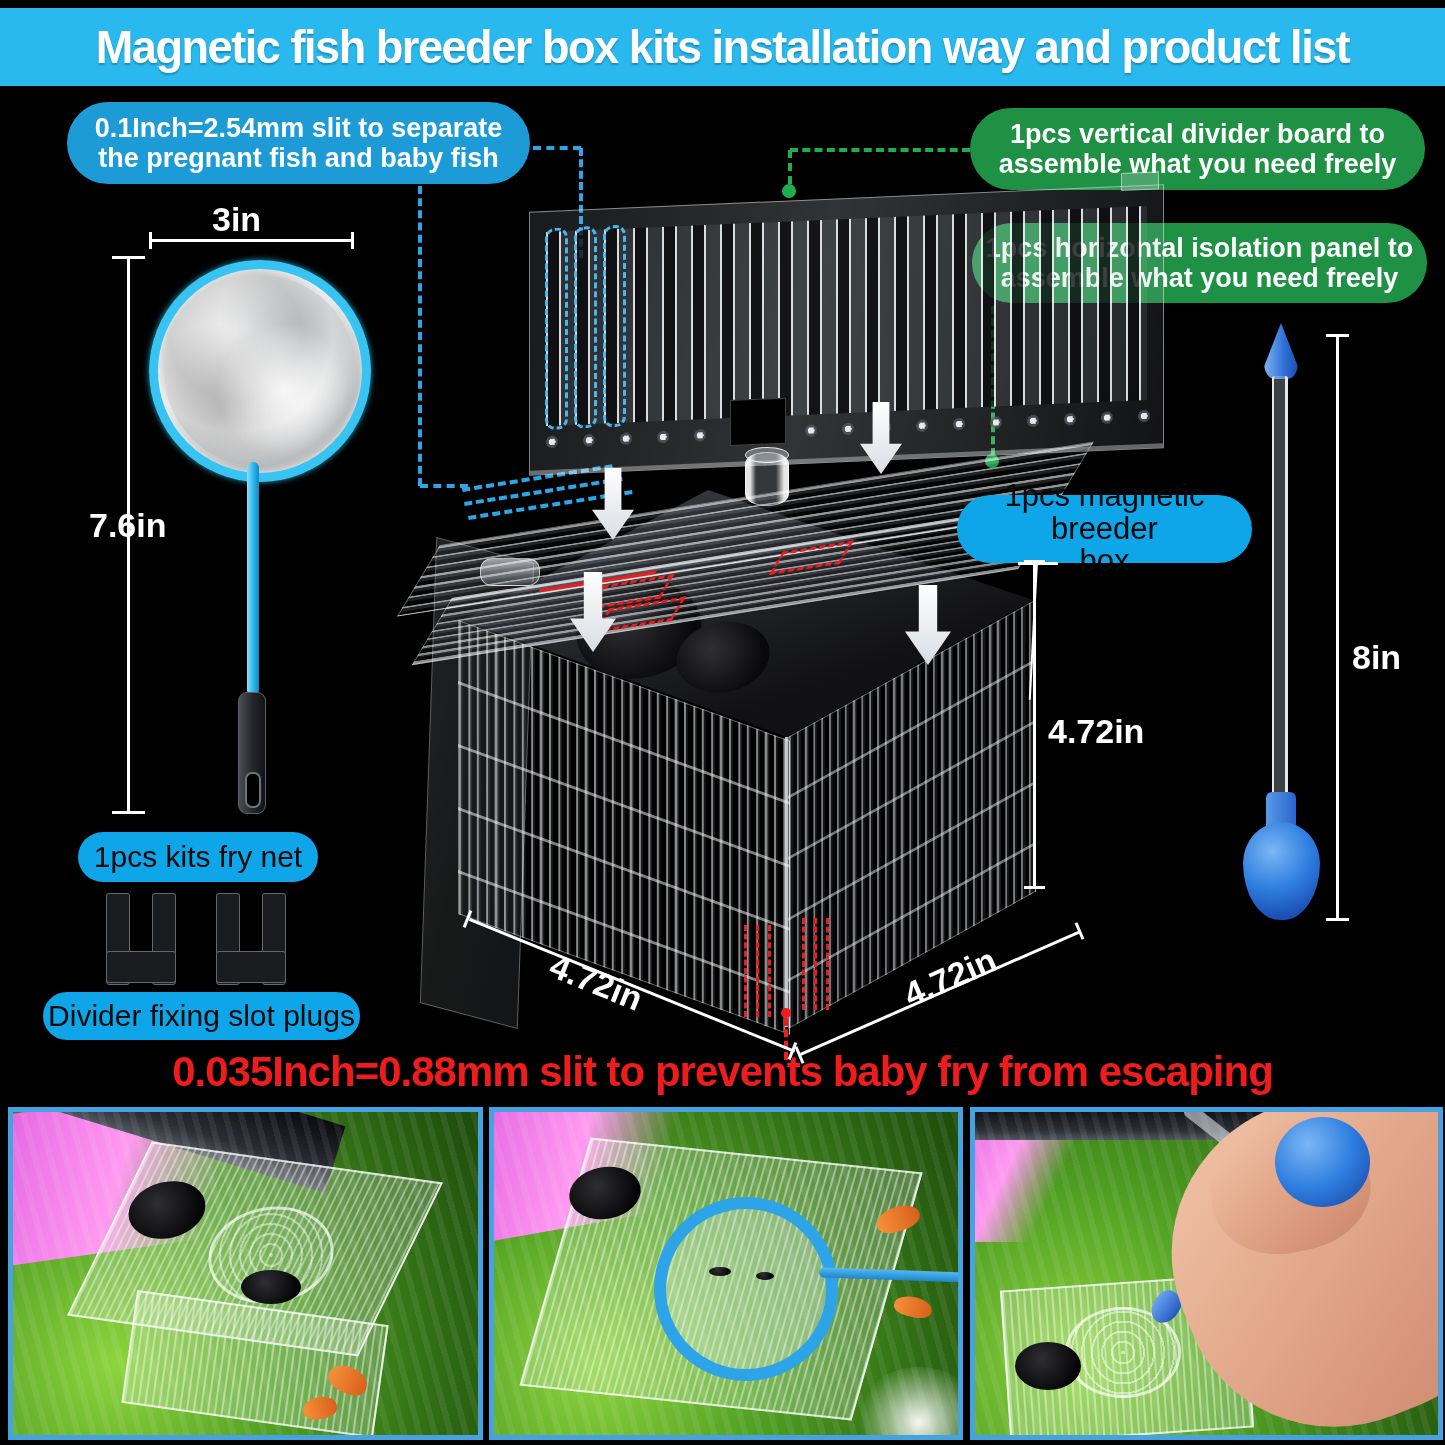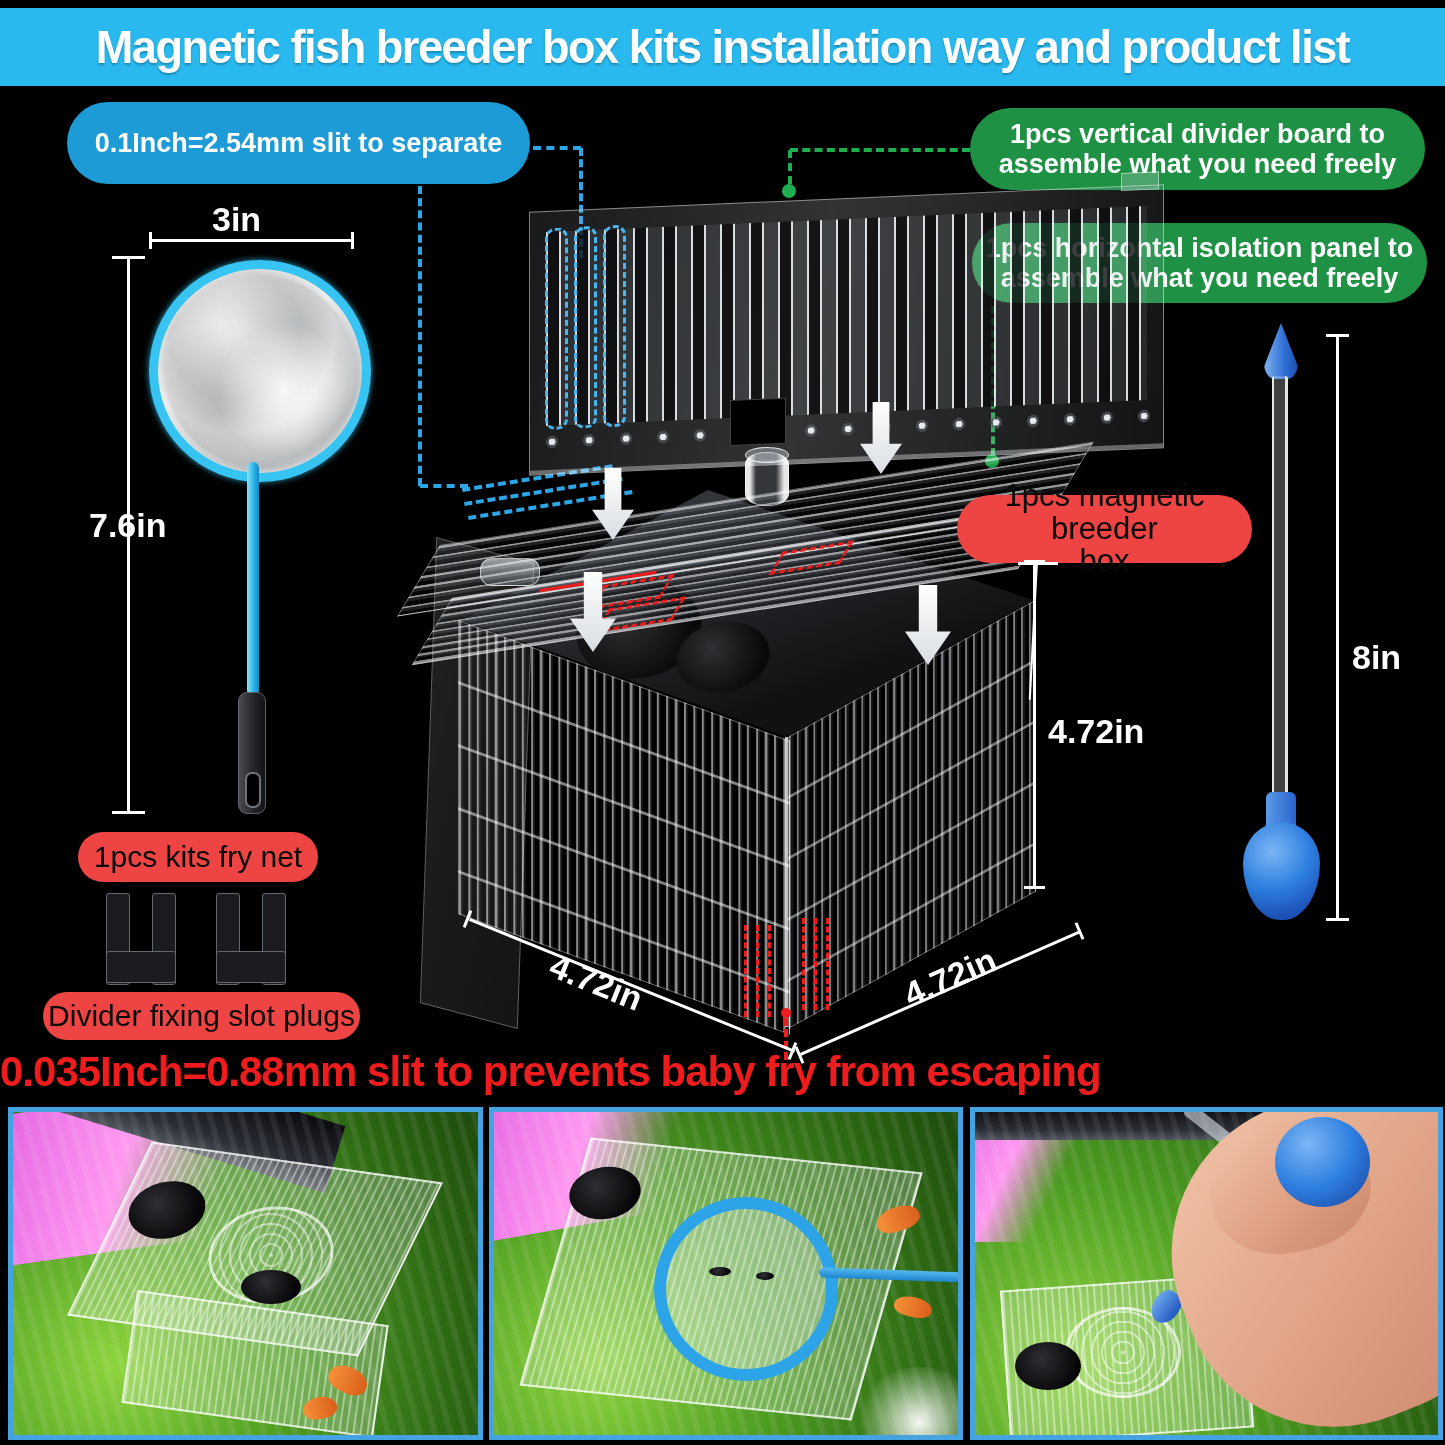--- a/index.html
+++ b/index.html
@@ -16,21 +16,21 @@
           display:flex;align-items:center;justify-content:center;}
   .banner span{color:#fff;font-size:46px;font-weight:800;letter-spacing:-1.5px;
                transform:scaleX(.98);white-space:nowrap;
                text-shadow:0 2px 2px rgba(0,0,0,.25);}
   
   .pill{border-radius:999px;display:flex;flex-direction:column;align-items:center;
         justify-content:center;text-align:center;line-height:1.12;color:#fff;
         font-weight:600;}
   .pill-blue{background:var(--callout_blue);}
   .pill-green{background:var(--callout_green);}
-  .pill-white{background:#ef4444;color:#0a0a0a;font-weight:400;}
+  .pill-white{background:#0ea5e9;color:#0a0a0a;font-weight:400;}
   .c27{font-size:27px;}
   .c30{font-size:30px;}
   
   .meas{color:#fff;font-weight:700;font-size:34px;white-space:nowrap;}
   .mline{background:#fff;}
   .tick{background:#fff;}
   
   .dashv-b{border-left:4px dashed var(--dash_blue);width:0;}
   .dashh-b{border-top:4px dashed var(--dash_blue);height:0;}
   .dashv-g{border-left:4px dashed var(--dash_green);width:0;}
@@ -117,21 +117,21 @@
   .cone{left:1264px;top:323px;width:34px;height:56px;background:linear-gradient(90deg,#7db2f0,#2f6fd6 60%,#1d4fae);
         border-radius:45% 45% 30% 30%;clip-path:polygon(50% 0,100% 78%,100% 100%,0 100%,0 78%);}
   .tube{left:1272px;top:376px;width:16px;height:424px;
         background:linear-gradient(90deg,rgba(255,255,255,.9) 0 2px,rgba(205,214,224,.3) 2px 13px,rgba(255,255,255,.9) 13px 16px);
         border-radius:3px;}
   .neck{left:1266px;top:792px;width:30px;height:40px;background:linear-gradient(90deg,#5a9ae8,#2a64cc);
         border-radius:6px 6px 0 0;}
   .bulb{left:1243px;top:822px;width:77px;height:98px;border-radius:50% 50% 48% 48%/42% 42% 58% 58%;
         background:radial-gradient(circle at 38% 30%,#7cb6f4,#2e7fe0 45%,#1b4fb4 80%);}
   
-  .note{left:0;top:1048px;width:1445px;color:var(--note_red);
+  .note{left:0;top:1048px;width:1445px;text-align:center;color:var(--note_red);
         font-size:42px;font-weight:700;letter-spacing:-1px;white-space:nowrap;}
   
   .photo{top:1107px;height:333px;border:5px solid var(--photo_border);box-sizing:border-box;
          overflow:hidden;background:radial-gradient(circle at 22% 78%, #8ed43e, #4f9e23 40%, #2e6a14 75%, #1d4a0c);}
   .photo .streaks{position:absolute;inset:0;
          background:repeating-linear-gradient(75deg,rgba(255,255,255,.07) 0 6px,transparent 6px 15px);}
   .pinklight{background:linear-gradient(115deg,#e05fe0,#ff9af0 45%,rgba(255,154,240,0) 75%);}
   .tankrim{background:linear-gradient(180deg,#0b0b10,#2b2e35 70%,#51555e);}
   .clearbox{border:2px solid rgba(255,255,255,.75);
          background:
@@ -150,20 +150,21 @@
 <body>
 
 <div id="stage">
 
   <div class="abs banner">
     <span>Magnetic fish breeder box kits installation way and product list</span>
   </div>
 
   <div class="abs pill pill-blue c27" style="left:67px;top:102px;width:463px;height:82px;">
     <span>0.1Inch=2.54mm slit to separate</span>
+    <span>the pregnant fish and baby fish</span>
   </div>
   <div class="abs pill pill-green c27" style="left:970px;top:108px;width:455px;height:82px;">
     <span>1pcs vertical divider board to</span>
     <span>assemble what you need freely</span>
   </div>
   <div class="abs pill pill-green c27" style="left:972px;top:223px;width:455px;height:80px;">
     <span>1pcs horizontal isolation panel to</span>
     <span>assemble what you need freely</span>
   </div>
 

